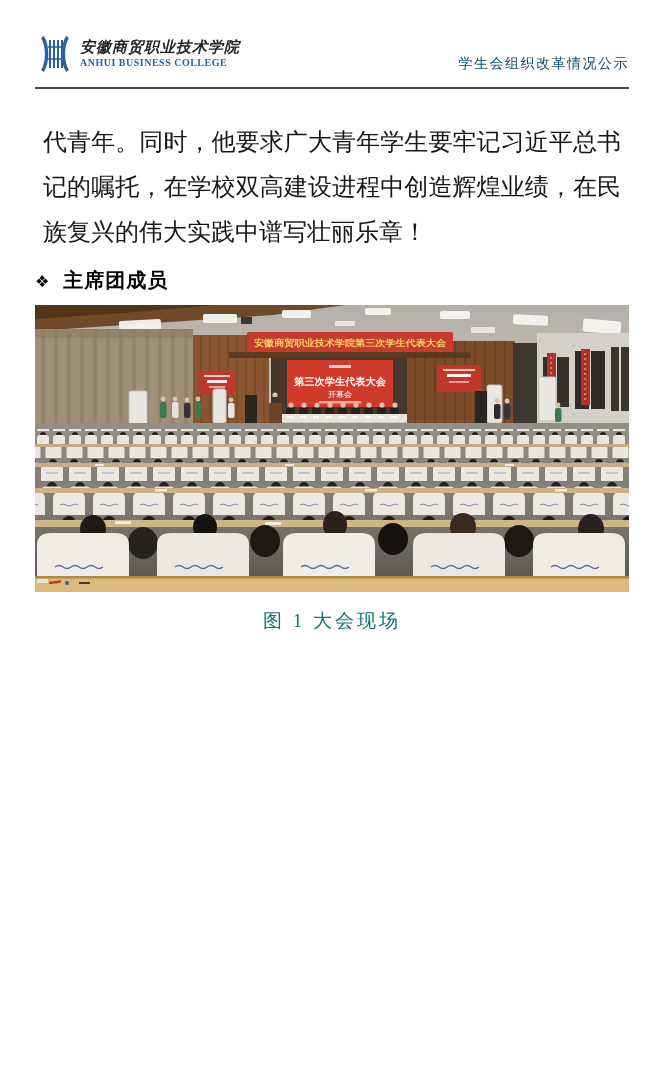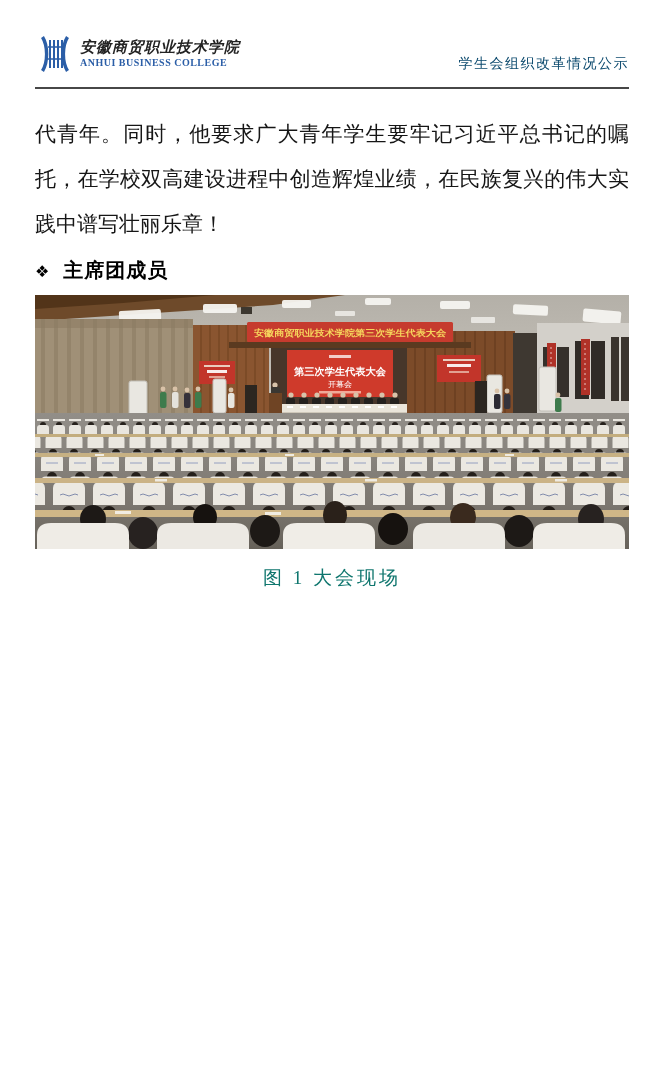--- a/index.html
+++ b/index.html
@@ -28,32 +28,32 @@
     font-size:14px; color:#0c4a6e; letter-spacing:1.5px;
     white-space:nowrap; padding-bottom:1px;
   }
   .header-rule {
     position:absolute; top:87px; left:35px; right:31px;
     height:2px; background:#474747;
   }
   
   .main { position:absolute; top:112px; left:35px; width:594px; }
   .para {
-    margin:0; font-size:21px; line-height:45px; color:#161616;
+    margin:8px; font-size:24px; line-height:45px; color:#161616;
     text-align:justify; text-justify:inter-character;
   }
   .para.indent { text-indent:2em; margin-top:13px; }
   .section-heading {
     margin:6px 0 0 0; height:34px; display:flex; align-items:center; gap:13px;
     font-family:"Liberation Sans","DejaVu Sans",sans-serif;
     font-size:20px; font-weight:bold; color:#000; letter-spacing:1px;
   }
   .section-heading .bullet { font-size:16px; transform:translateY(1px); }
   figure { margin:8px 0 0 0; }
-  .photo { width:594px; height:254px; overflow:hidden; background:#0369a1; }
+  .photo { width:594px; height:287px; overflow:hidden; background:#0369a1; }
   figcaption {
     text-align:center; font-size:19px; color:#0f766e;
     margin-top:16px; letter-spacing:3px;
   }
   
   .footer {
     position:absolute; top:1000px; left:0; width:100%;
     text-align:center; font-size:17px; color:#3a3a3a; letter-spacing:2px;
   }
 </style>

